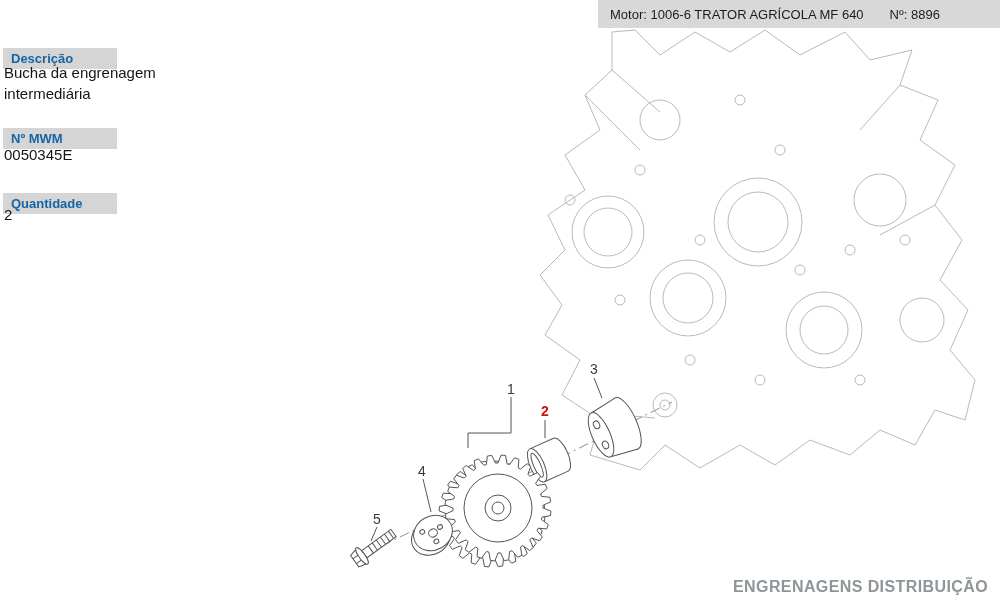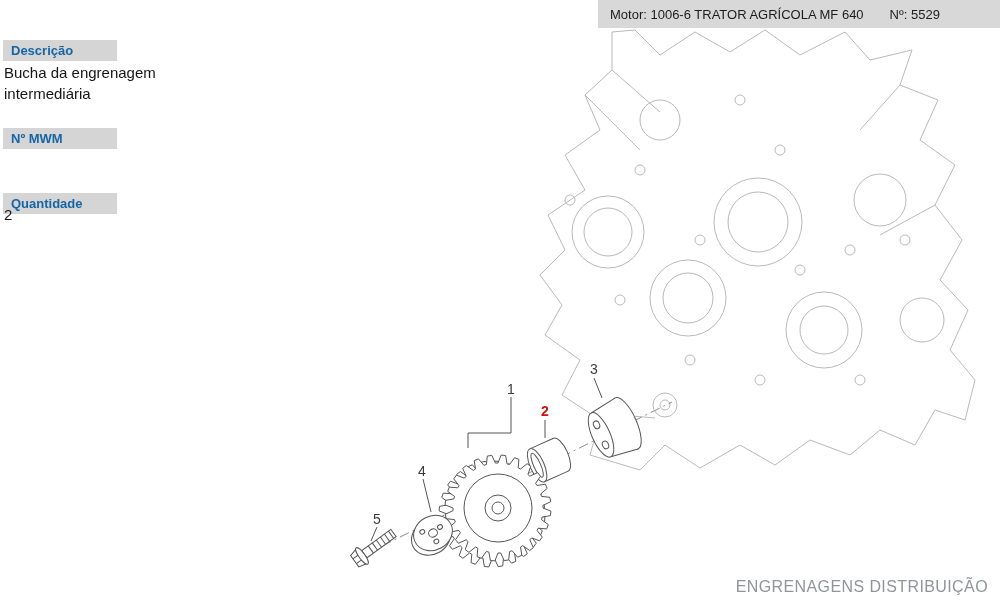--- a/index.html
+++ b/index.html
@@ -33,36 +33,38 @@
     position:absolute; font-size:14px; color:#3a3a3a;
     width:12px; text-align:center; cursor:pointer; user-select:none;
   }
   .callout.highlight { color:var(--highlight-red,#cc1111); font-weight:bold; }
 
   
   .footer-title {
     position:absolute; right:12px; bottom:4px;
     font-size:16px; letter-spacing:0.4px;
     color:var(--footer-gray,#8f9598);
+    font-weight:bold;
   }
 </style>
 </head>
 <body>
 
 <div class="page">
 
   <div class="header-bar">
     <span class="header-text">Motor: 1006-6 TRATOR AGRÍCOLA MF 640</span>
-    <span class="header-text">Nº: 5529</span>
+    <span class="header-text">Nº: 8896</span>
   </div>
 
-  <div class="field-label" style="top:40px">Descrição</div>
+  <div class="field-label" style="top:48px">Descrição</div>
   <div class="field-value" style="top:62px">Bucha da engrenagem intermediária</div>
 
   <div class="field-label" style="top:128px">Nº MWM</div>
+  <div class="field-value" style="top:144px">0050345E</div>
 
   <div class="field-label" style="top:193px">Quantidade</div>
   <div class="field-value" style="top:204px">2</div>
 
   <svg class="diagram" width="1000" height="600" viewBox="0 0 1000 600">
 
     <g stroke="#b9b9b9" fill="none" stroke-width="1">
       <path d="M612,32 L612,70 L585,95 L600,130 L565,155 L585,190 L548,215 L565,250 L540,275
                L562,305 L545,335 L580,360 L562,395 L600,420 L590,455 L640,470 L665,445 L700,468
                L740,445 L775,465 L810,440 L850,455 L880,430 L915,445 L935,410 L965,420 L975,380

